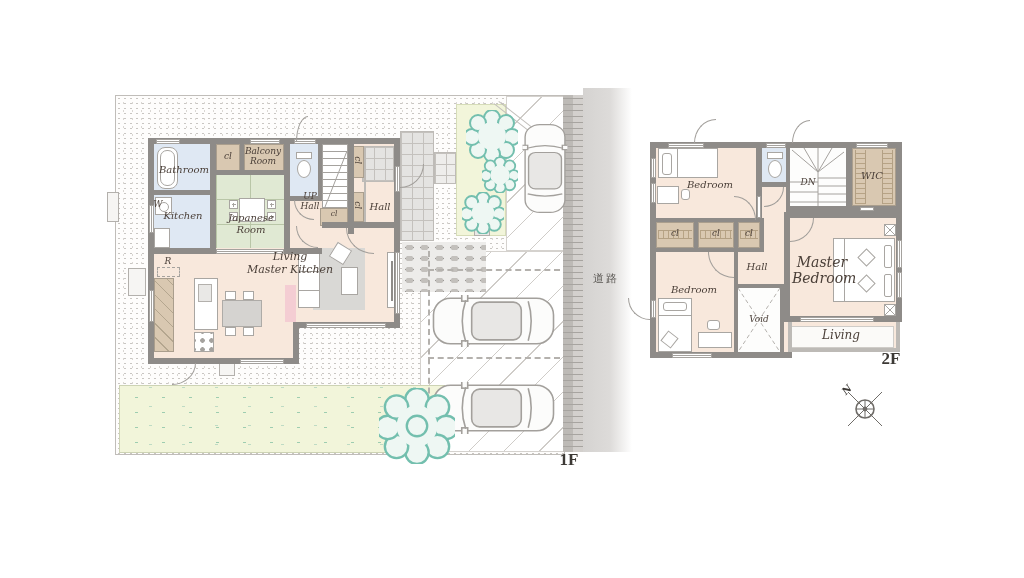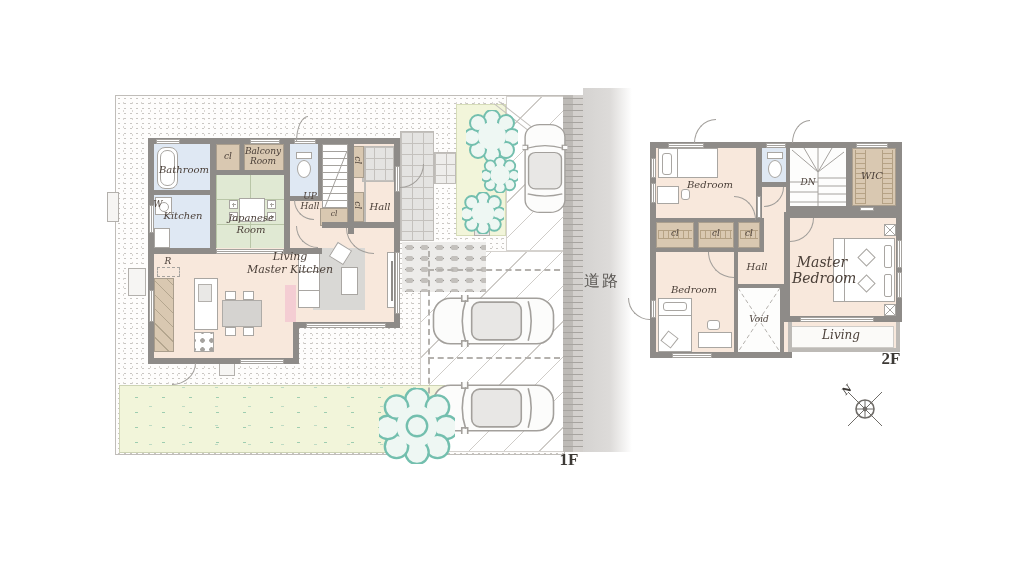--- a/index.html
+++ b/index.html
@@ -66,21 +66,21 @@
   .arc10{border-top-width:1px;border-right-width:1px;border-radius:0 100% 0 0}
   .arc01{border-bottom-width:1px;border-left-width:1px;border-radius:0 0 0 100%}
   .arc11{border-bottom-width:1px;border-right-width:1px;border-radius:0 0 100% 0}
   
   .lbl{font-style:italic;color:#4a3f38;text-align:center;line-height:1.15;font-size:10px;white-space:nowrap}
   .lbl span{display:block}
   .lbl.s{font-size:9px}
   .lbl.xs{font-size:7.5px}
   .big{font-family:"Liberation Serif",serif;font-weight:700;font-style:normal;
        font-size:17px;color:#3c3935;text-align:center;white-space:nowrap}
-  .cjk{font-style:normal;font-size:16px;color:#5a5753;letter-spacing:2px;white-space:nowrap}
+  .cjk{font-style:normal;font-size:11px;color:#5a5753;letter-spacing:2px;text-align:center;white-space:nowrap}
   .rot90{transform:rotate(90deg)}
   .diag{height:0;border-top:1px solid #c2bfbb;transform-origin:0 0}
 </style>
 </head>
 <body>
 
 <div id="canvas">
 
   <div class="a stip" style="left:115px;top:95px;width:450px;height:360px"></div>
   <div class="a stripes" style="left:506px;top:96px;width:59px;height:155px"></div>

